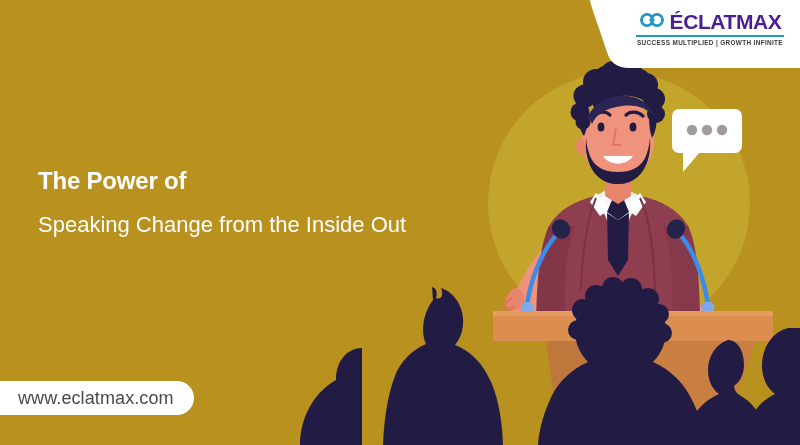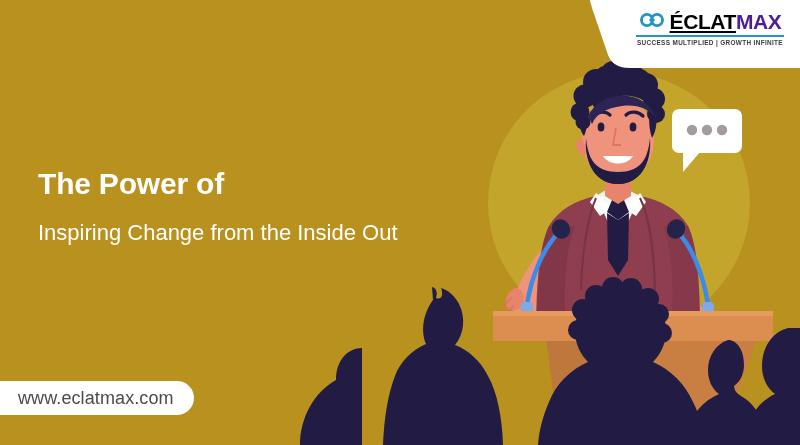--- a/index.html
+++ b/index.html
@@ -52,21 +52,21 @@
     justify-content: center;
     gap: 5px;
   }
   .logo-mark { flex: 0 0 auto; display:block; }
   .logo-word {
     font-size: 21px;
     font-weight: 700;
     letter-spacing: -0.4px;
     white-space: nowrap;
   }
-  .logo-word .eclat { color: #000000; text-decoration: underline; }
+  .logo-word .eclat { color: #4c1d95; }
   .logo-word .max   { color: #4c1d95; }
   .logo-rule {
     margin: 3px auto 3px auto;
     width: 148px;
     height: 1.5px;
     background: #2196C4;
   }
   .logo-tag {
     font-size: 6.4px;
     font-weight: 700;
@@ -78,21 +78,21 @@
   
   .headline {
     position: absolute;
     left: 38px;
     top: 166px;
     width: 430px;
     color: #FFFFFF;
   }
   .headline .l1,
   .headline .l2 {
-    font-size: 30px;
+    font-size: 24px;
     font-weight: 700;
     line-height: 1.22;
     letter-spacing: -0.2px;
   }
   .headline .sub {
     margin-top: 16px;
     font-size: 22px;
     font-weight: 400;
     line-height: 1.25;
     letter-spacing: 0px;
@@ -306,20 +306,20 @@
         </svg>
       </span>
       <span class="logo-word"><span class="eclat">ÉCLAT</span><span class="max">MAX</span></span>
     </div>
     <div class="logo-rule"></div>
     <div class="logo-tag">SUCCESS MULTIPLIED | GROWTH INFINITE</div>
   </div>
 
   <div class="headline">
     <div class="l1">The Power of</div>
-    <div class="sub">Inspiring Change from the Inside Out</div>
+    <div class="sub">Speaking Change from the Inside Out</div>
   </div>
 
   <div class="url-pill">
     <span class="txt">www.eclatmax.com</span>
   </div>
 
 </div>
 
 </body></html>

